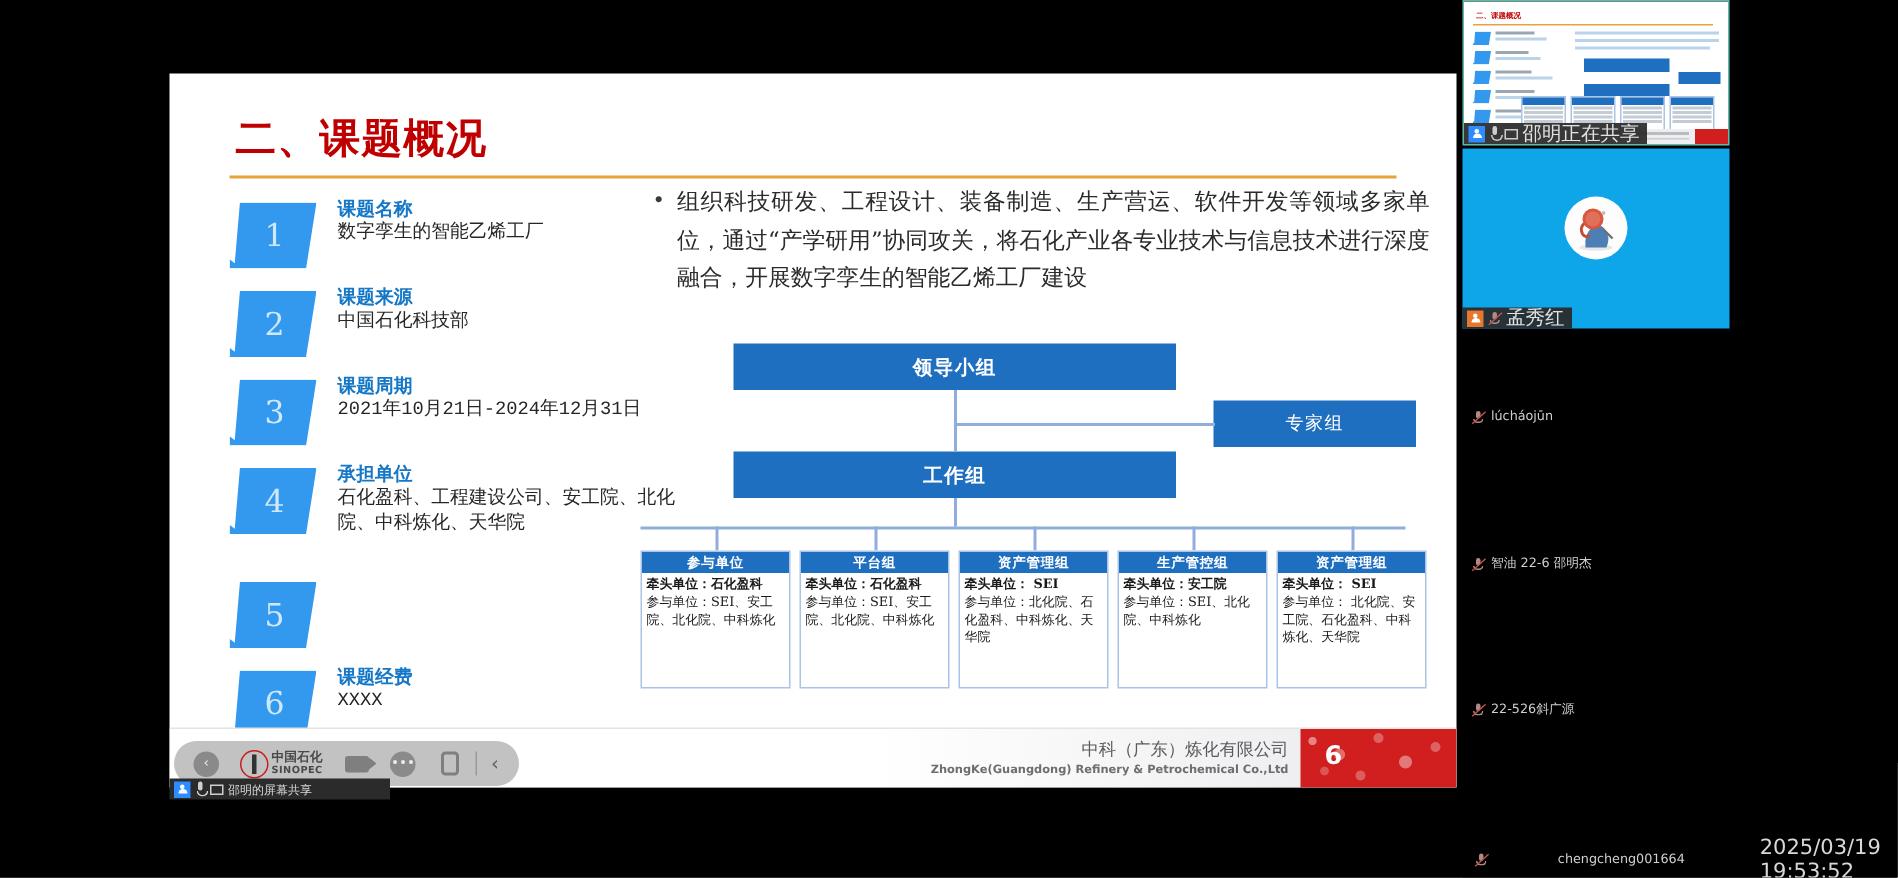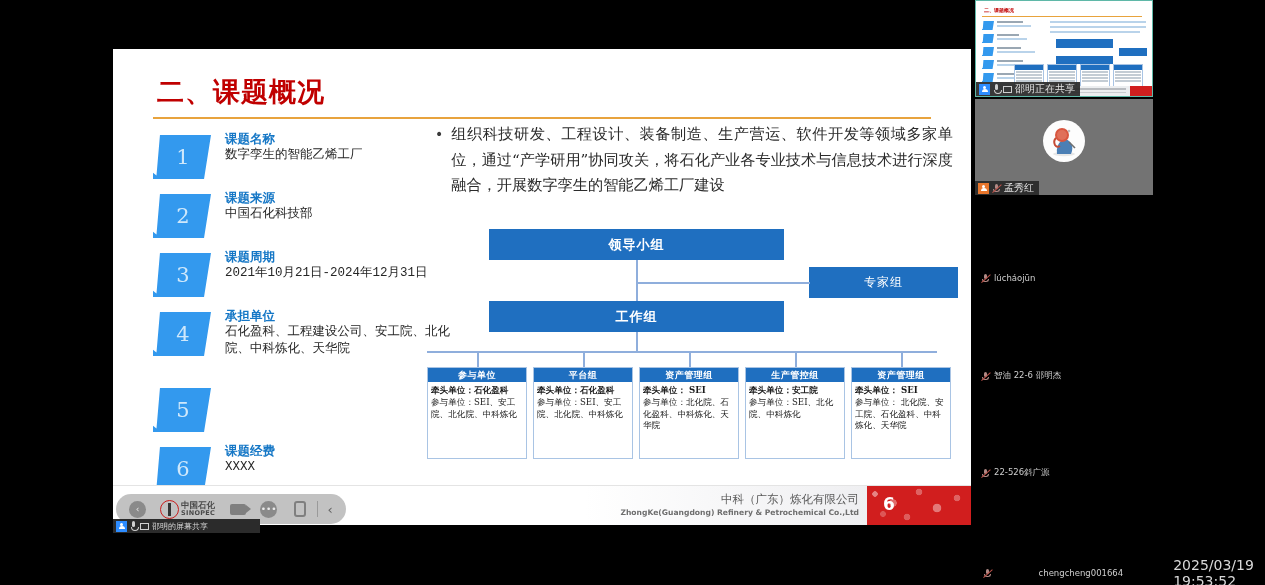--- a/index.html
+++ b/index.html
@@ -65,21 +65,21 @@
 
   
   .org { position: absolute; left: 296px; top: 180px; width: 545px; height: 255px; }
   .obox {
     position: absolute; background: #1F6FC0; color: #fff;
     display: flex; align-items: center; justify-content: center;
     font-size: 13px; font-weight: bold; letter-spacing: 1px;
   }
   .o-lead  { left: 80px;  top: 0px;  width: 295px; height: 31px; }
   .o-work  { left: 80px;  top: 72px; width: 295px; height: 31px; }
-  .o-expert{ left: 400px; top: 38px; width: 149px; height: 31px; font-weight: normal; font-size: 12px;}
+  .o-expert{ left: 400px; top: 38px; width: 135px; height: 31px; font-weight: normal; font-size: 12px;}
   .ln { position: absolute; background: #8FAEDC; }
   .ln-v-main { left: 227px; top: 31px; width: 1.5px; height: 41px; }
   .ln-h-exp  { left: 227px; top: 53px; width: 174px; height: 1.5px; }
 
   .ln-v-down { left: 227px; top: 103px; width: 1.5px; height: 19px; }
   .ln-h-bus  { left: 18px;  top: 122px; width: 510px; height: 1.5px; }
   .stub { position: absolute; top: 122px; width: 1.5px; height: 16px; background: #8FAEDC; }
 
   .group {
     position: absolute; top: 138px; width: 100px; height: 92px;
@@ -189,29 +189,29 @@
     border: 1px solid #cfcfcf; border-top: 0; border-radius: 0 0 4px 4px;
   }
   .screen-glyph { width: 9px; height: 7px; border: 1.2px solid #cfcfcf; }
   .strip-label { color: #d6d6d6; font-size: 8px; white-space: nowrap; }
 
   
   .sidebar { position: absolute; left: 975px; top: 0; width: 290px; height: 585px; background: #000; }
 
   .tile { position: relative; background: #1a1a1a; overflow: hidden; }
   .tile-share { left: 0; top: 0; width: 178px; height: 97px; position: absolute; border: 1px solid #5fb8a8; }
-  .tile-person { position: absolute; left: 0; top: 99px; width: 178px; height: 96px; background: #737373; }
+  .tile-person { position: absolute; left: 0; top: 99px; width: 178px; height: 120px; background: #0ea5e9; }
 
   .tile-label {
     position: absolute; left: 0; bottom: 0; height: 14px;
     display: flex; align-items: center; gap: 3px; padding: 0 5px 0 3px;
     background: rgba(40,40,40,.92);
   }
   .tile-label .strip-user.orange { background: #E8762C; }
-  .tile-label-text { color: #e2e2e2; font-size: 10px; white-space: nowrap; }
+  .tile-label-text { color: #e2e2e2; font-size: 13px; white-space: nowrap; }
 
   
   .mini { position: absolute; inset: 0; background: #fff; }
   .mini-title { position: absolute; left: 8px; top: 6px; font-size: 5px; color: #C00000; font-weight: bold; }
   .mini-rule { position: absolute; left: 6px; top: 15px; width: 160px; height: 1px; background: #E8A33D; }
   .mini-ban {
     position: absolute; left: 6px; width: 12px; height: 9px; background: #3399EE;
     clip-path: polygon(12% 0%, 100% 0%, 88% 100%, 0% 100%, 0% 86%, 6% 92%);
   }
   .mini-line { position: absolute; height: 2px; background: #b9d3ea; }

